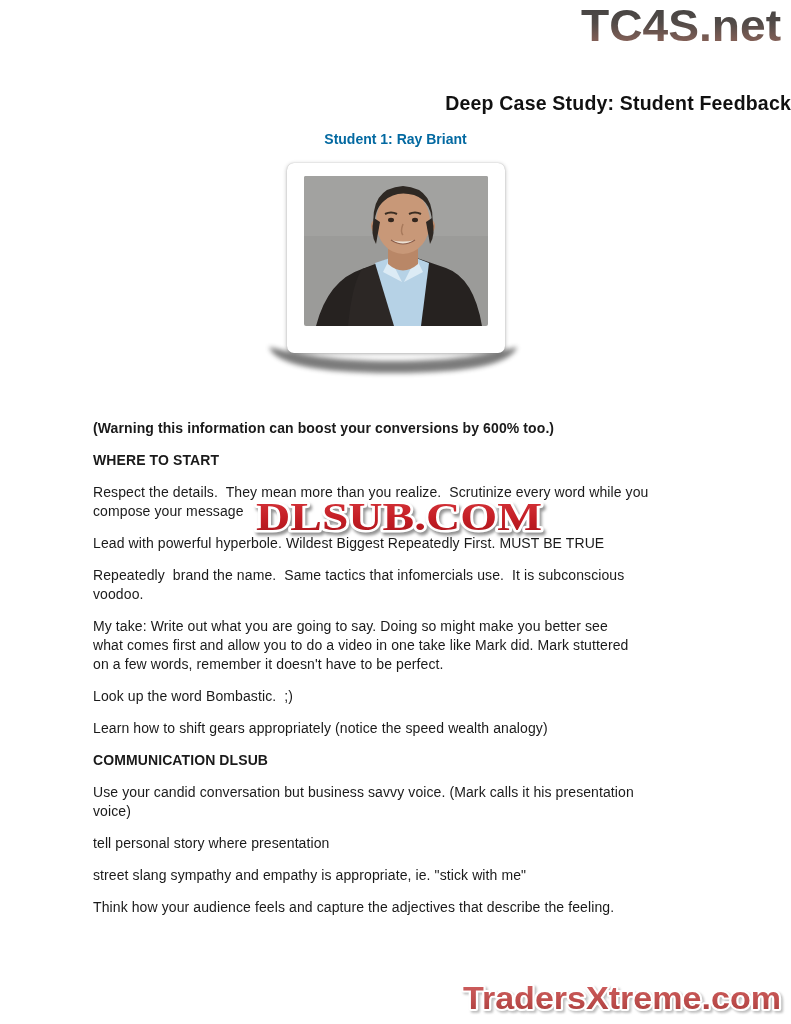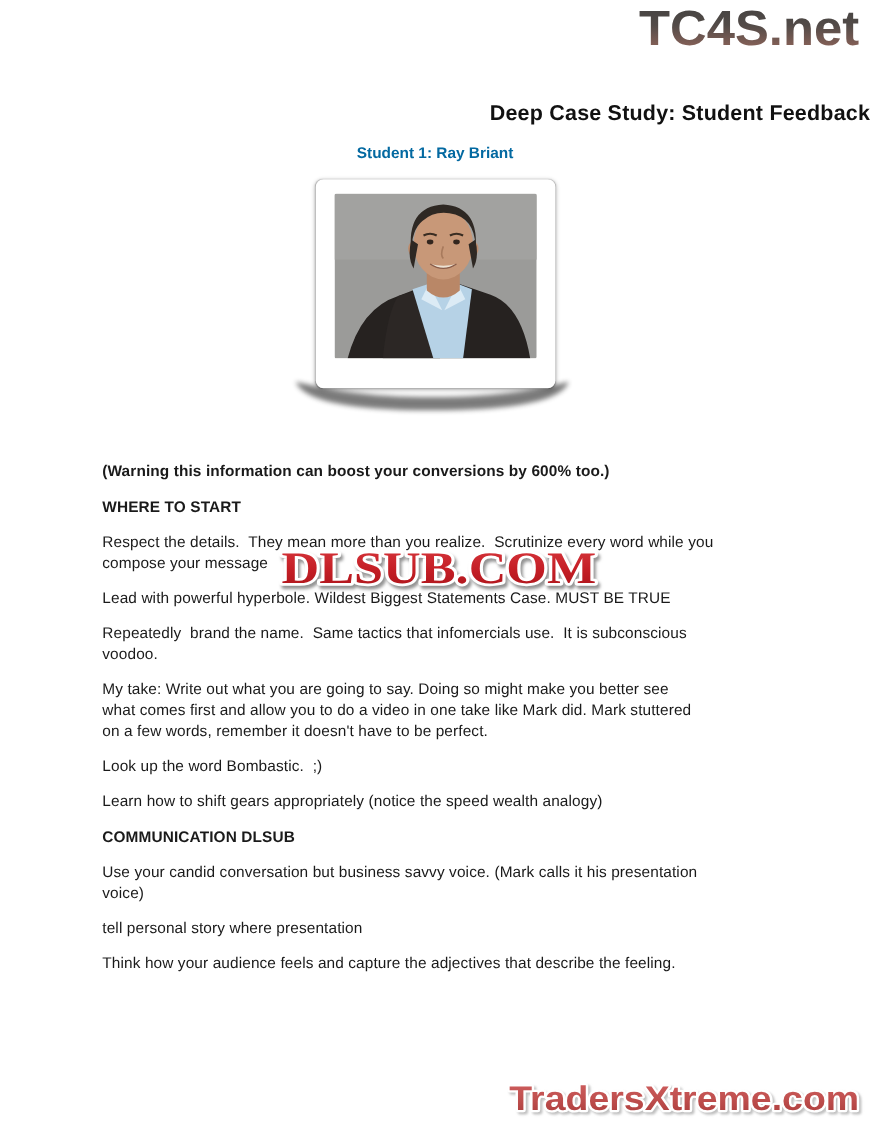--- a/index.html
+++ b/index.html
@@ -130,32 +130,33 @@
         <path d="M87,64 Q99,72 111,64" stroke="#8a5d4a" stroke-width="1.2" fill="none"></path>
       </svg>
     </div>
   </div>
 
   <div class="content">
     <p class="bold">(Warning this information can boost your conversions by 600% too.)</p>
     <p class="bold">WHERE TO START</p>
     <p>Respect the details.  They mean more than you realize.  Scrutinize every word while you
 compose your message</p>
-    <p>Lead with powerful hyperbole. Wildest Biggest Statements Case. MUST BE TRUE</p>
+    <p>Lead with powerful hyperbole. Wildest Biggest Repeatedly First. MUST BE TRUE</p>
     <p>Repeatedly  brand the name.  Same tactics that infomercials use.  It is subconscious
 voodoo.</p>
     <p>My take: Write out what you are going to say. Doing so might make you better see
 what comes first and allow you to do a video in one take like Mark did. Mark stuttered
 on a few words, remember it doesn't have to be perfect.</p>
     <p>Look up the word Bombastic.  ;)</p>
     <p>Learn how to shift gears appropriately (notice the speed wealth analogy)</p>
     <p class="bold">COMMUNICATION DLSUB</p>
     <p>Use your candid conversation but business savvy voice. (Mark calls it his presentation
 voice)</p>
     <p>tell personal story where presentation</p>
+    <p>street slang sympathy and empathy is appropriate, ie. "stick with me"</p>
     <p>Think how your audience feels and capture the adjectives that describe the feeling.</p>
   </div>
 
   <svg class="watermark" viewBox="0 0 302 54">
     <defs>
       <linearGradient id="wmGrad" x1="0" y1="0" x2="0" y2="1">
         <stop offset="0" stop-color="#d93a40"></stop>
         <stop offset="0.55" stop-color="#c41e25"></stop>
         <stop offset="1" stop-color="#a8141a"></stop>
       </linearGradient>

